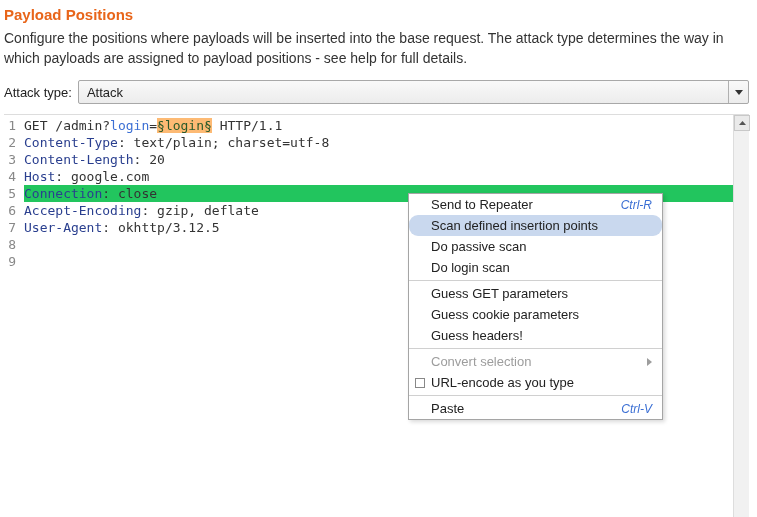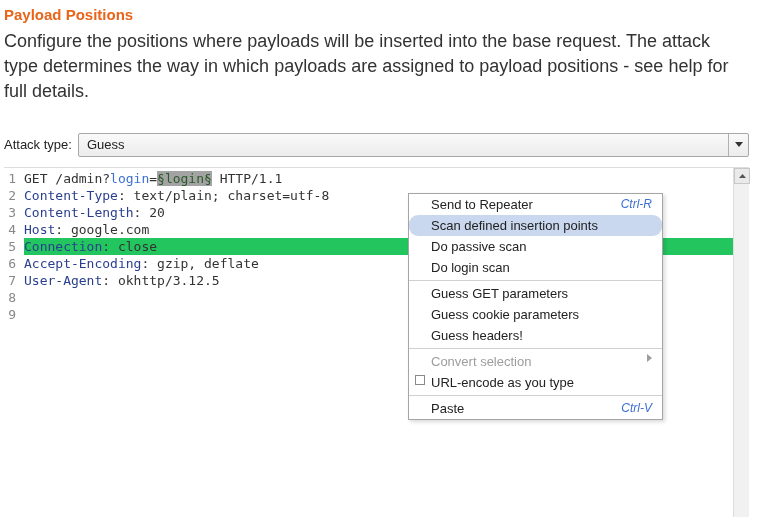--- a/index.html
+++ b/index.html
@@ -15,23 +15,23 @@
     }
     .panel { padding: 4px 8px 0 4px; }
     .section-title {
       color: #e8651a;
       font-size: 15px;
       font-weight: bold;
       margin: 2px 0 6px 0;
     }
     .section-desc {
       color: #333;
-      font-size: 18px;
+      font-size: 14px;
       line-height: 1.4;
-      margin-bottom: 28px;
+      margin-bottom: 12px;
     }
     .attack-row {
       display: flex;
       align-items: center;
       gap: 6px;
       margin-bottom: 10px;
       justify-content: flex-end;
     }
     .attack-label { font-size: 13px; color: #222; white-space: nowrap; }
     .dropdown {
@@ -82,21 +82,21 @@
     .code {
       flex: 1;
       padding: 2px 0 0 4px;
       white-space: pre;
       position: relative;
     }
     .code-line { height: 17px; }
     .hl-line { background: #22c55e; }
     .tok-header { color: #2a3f8f; }
     .tok-param { color: #3b6fd4; text-align: right; }
-    .tok-marker { background: #a3a3a3; color: #2a5a2a; }
+    .tok-marker { background: #fdba74; color: #2a5a2a; }
     .scrollbar {
       position: absolute;
       right: 0;
       top: 0;
       width: 16px;
       height: 100%;
       background: #f1f1f1;
       border-left: 1px solid #ddd;
     }
     .scroll-up, .scroll-down {
@@ -118,21 +118,21 @@
       top: 193px;
       width: 255px;
       background: #fff;
       border: 1px solid #a5a5a5;
       box-shadow: 2px 2px 4px rgba(0,0,0,0.15);
       font-size: 13px;
       z-index: 10;
     }
     .menu-item {
       display: flex;
-      align-items: flex-start;
+      align-items: center;
       padding: 3px 10px 3px 22px;
       height: 21px;
       position: relative;
       color: #222;
     }
     .menu-item.highlight { background: #c9d8ee; border-radius: 9px; }
     .menu-item.disabled { color: #9d9d9d; }
     .menu-label { flex: 1; text-align: left; }
     .menu-shortcut { color: #3b6fd4; font-size: 12px; font-style: italic; }
     .menu-item.disabled .menu-shortcut { color: #b8b8b8; }
@@ -156,21 +156,21 @@
 </head>
 <body>
 
 <div class="panel">
   <div class="section-title">Payload Positions</div>
   <div class="section-desc">Configure the positions where payloads will be inserted into the base request. The attack type determines the way in which payloads are assigned to payload positions - see help for full details.</div>
 
   <div class="attack-row">
     <span class="attack-label">Attack type:</span>
     <div class="dropdown">
-      <span class="dropdown-value">Guess</span>
+      <span class="dropdown-value">Attack</span>
       <span class="dropdown-arrow">
         <svg viewBox="0 0 8 5">
             <polygon points="0,0 8,0 4,5" fill="#333"></polygon>
           </svg>
       </span>
     </div>
   </div>
 
   <div class="editor-wrap">
     <div class="editor">

